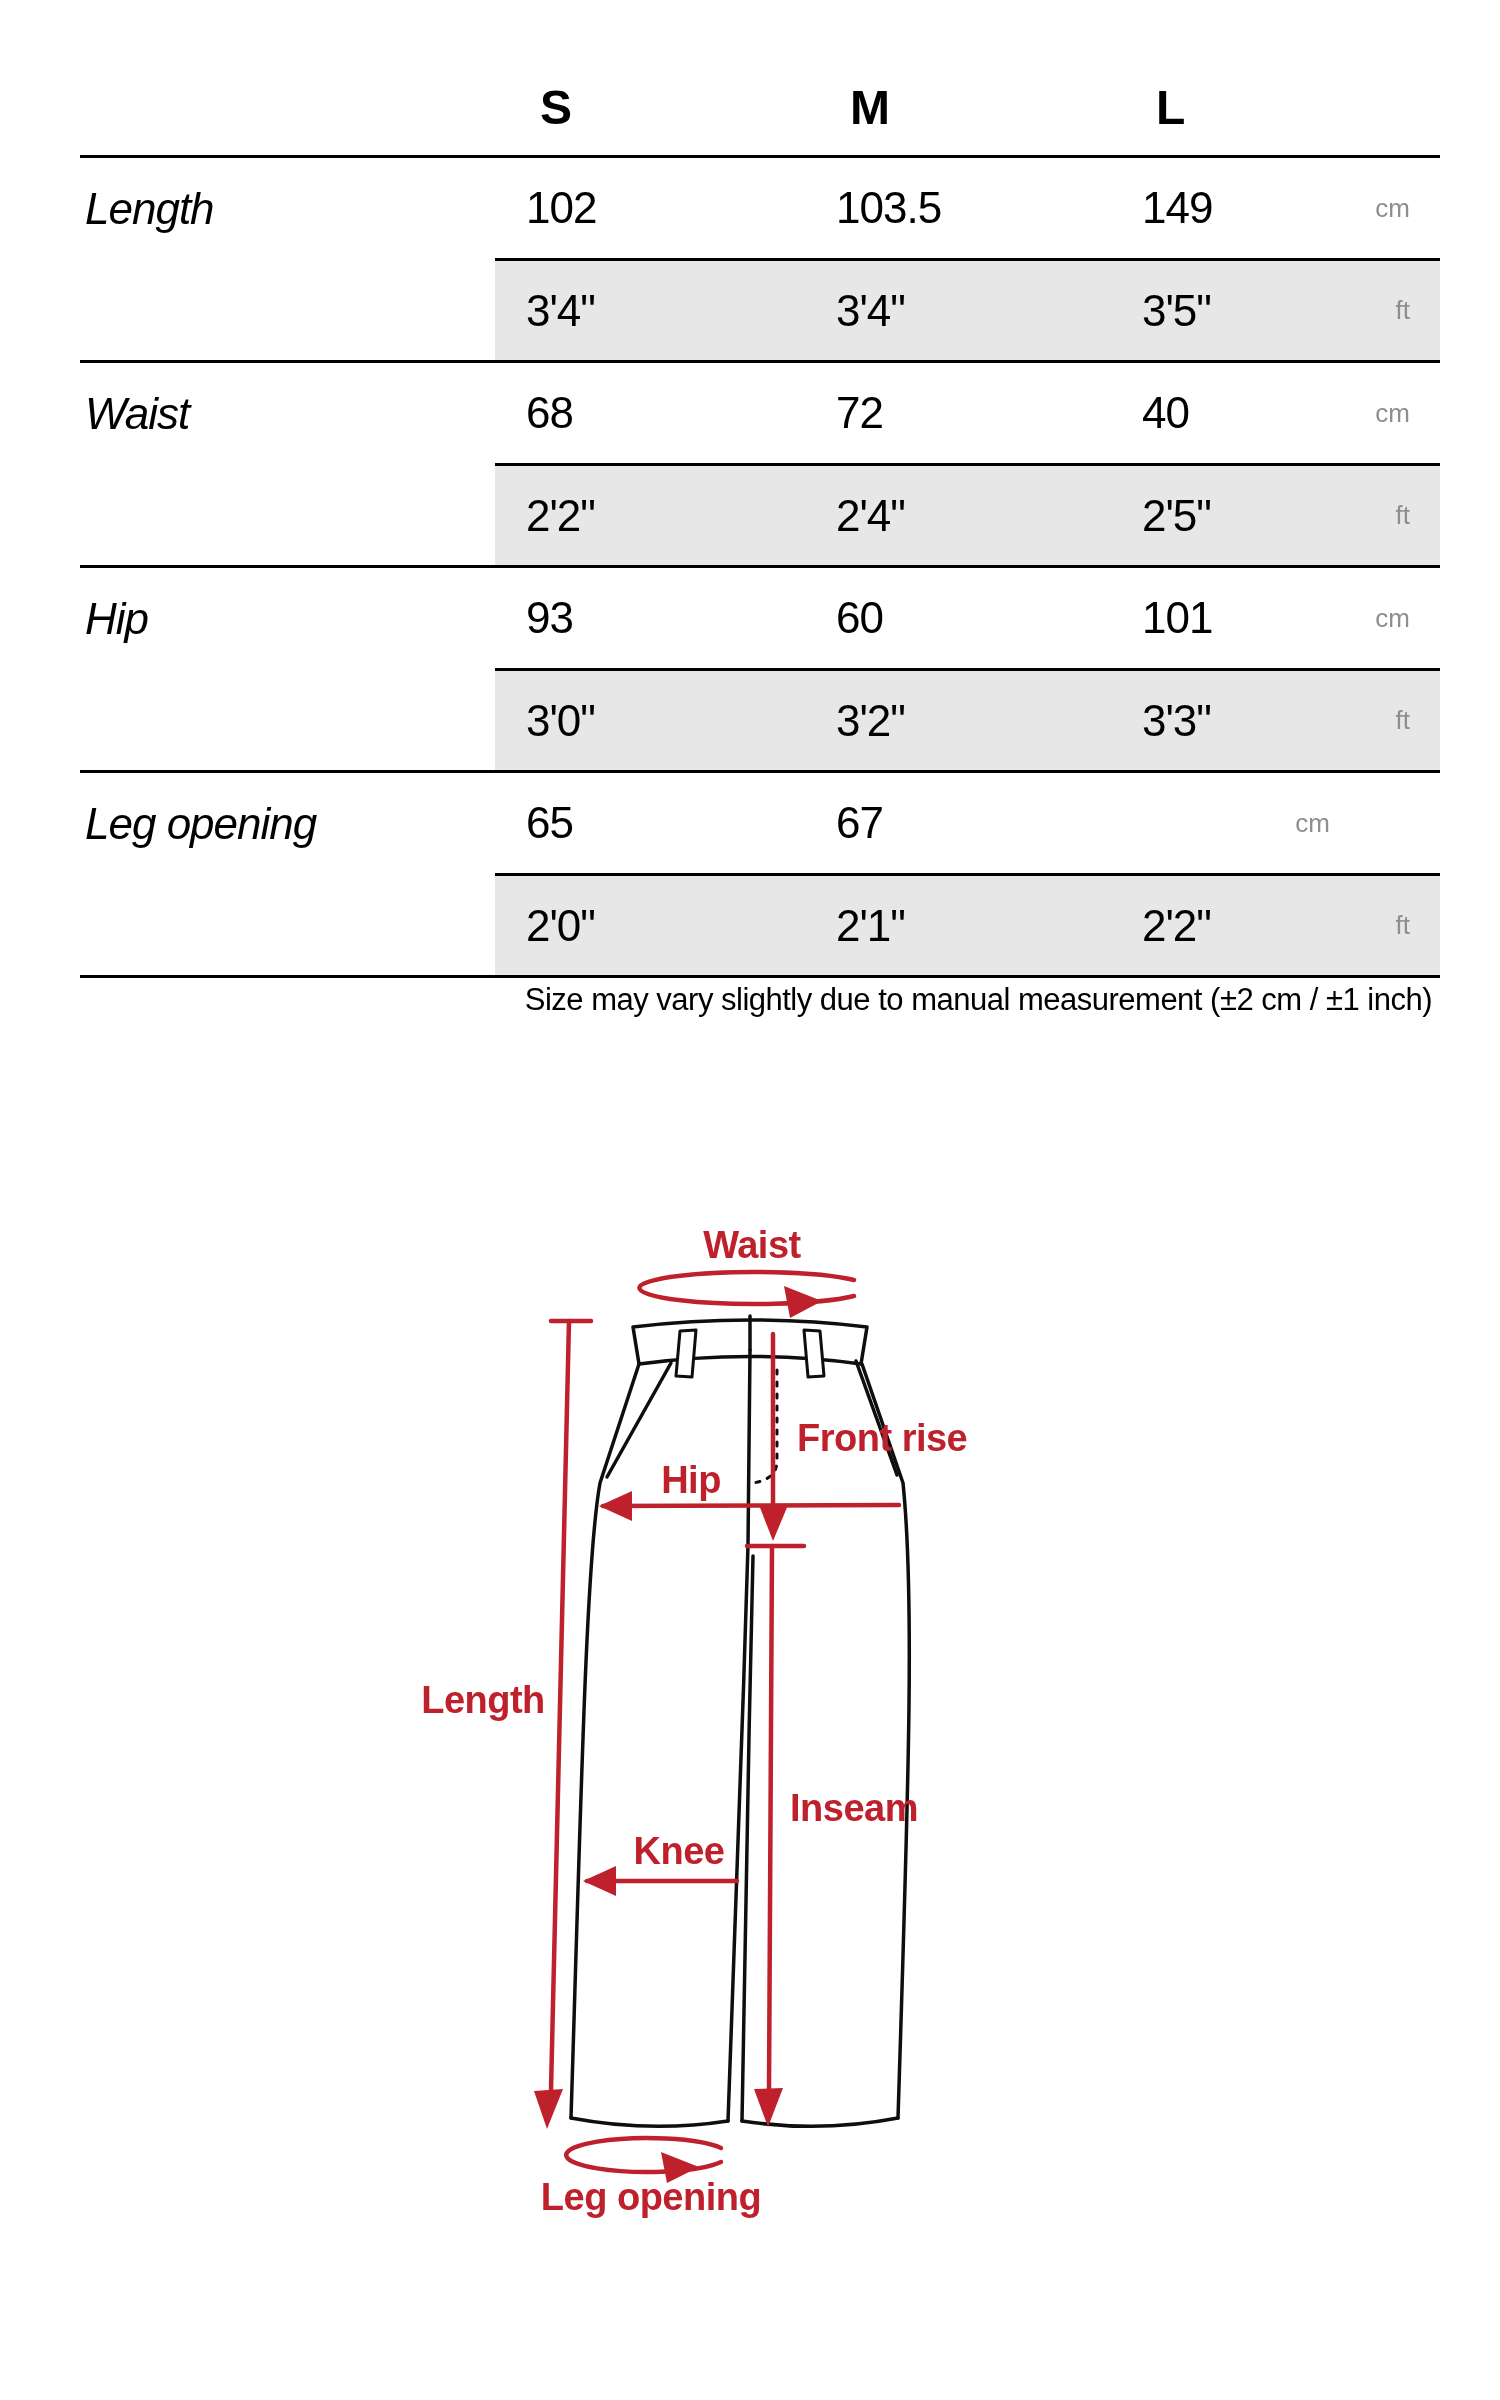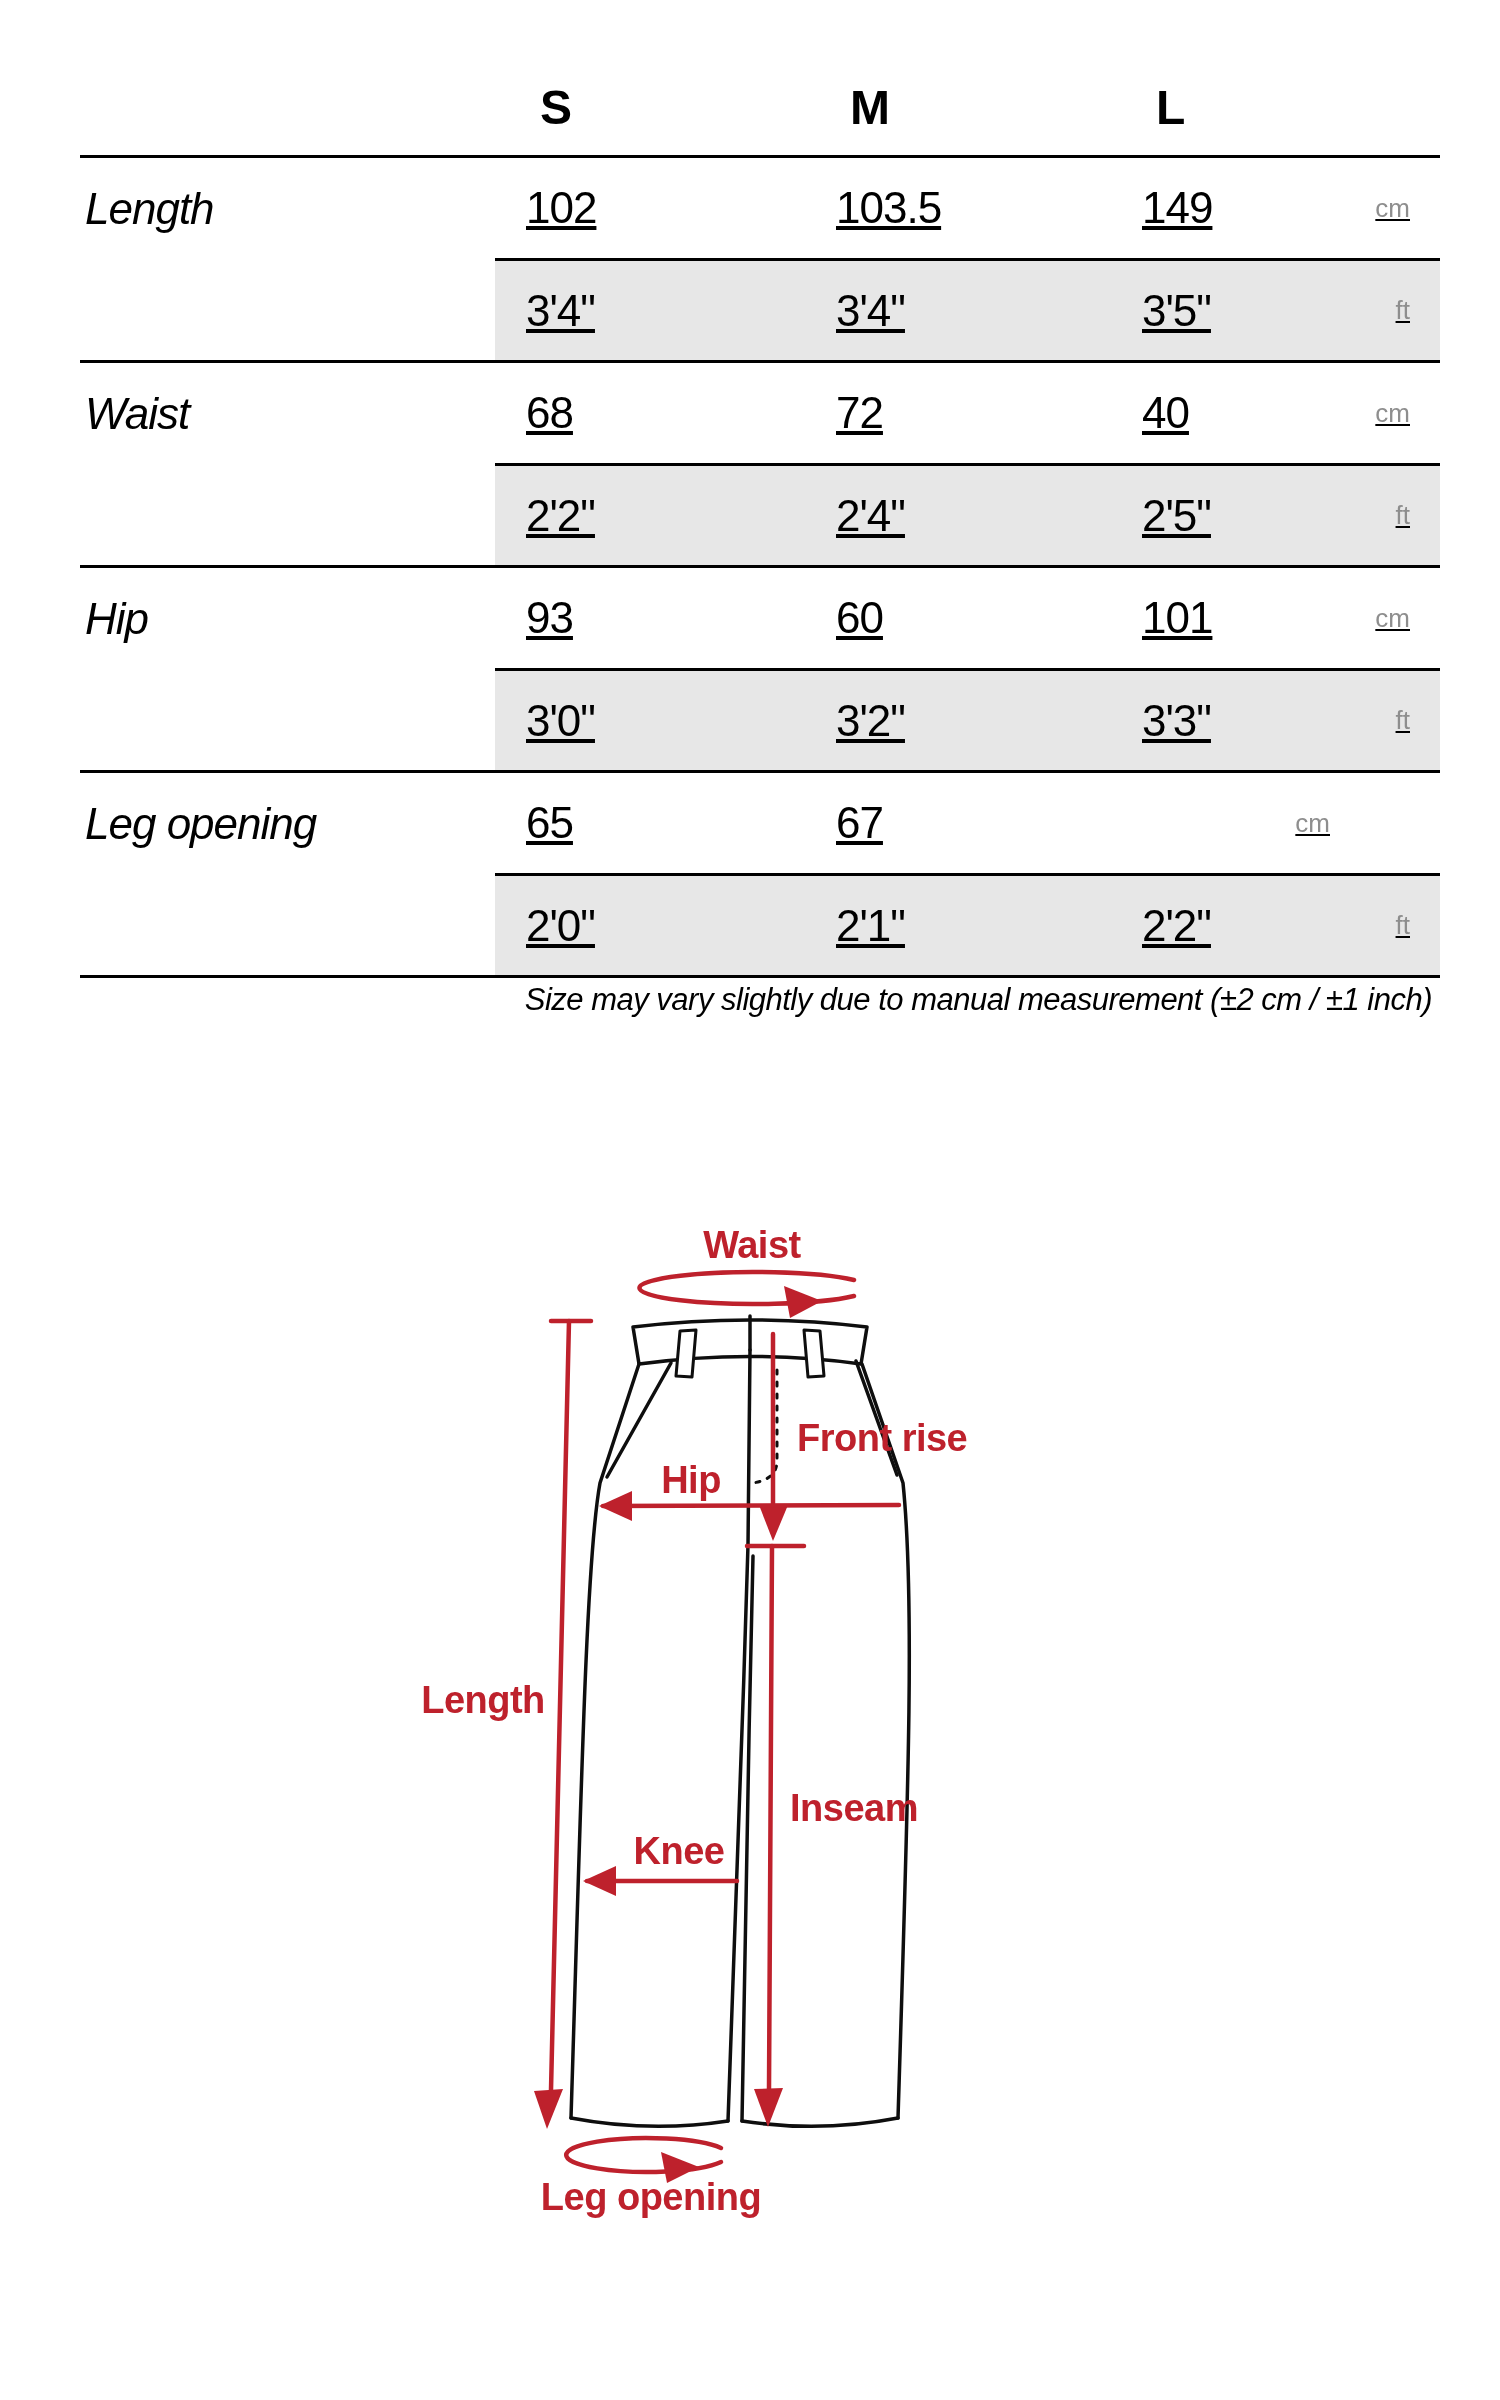--- a/index.html
+++ b/index.html
@@ -6,26 +6,26 @@
   #canvas{position:relative;width:1500px;height:2400px;background:#ffffff;overflow:hidden;
           font-family:"Liberation Sans", sans-serif;color:#000;}
 
   
   .size-table{position:absolute;left:80px;top:60px;width:1360px;border-bottom:3px solid #000;}
   .thead{display:grid;grid-template-columns:415px 310px 306px 249px 80px;height:95px;align-items:center;border-bottom:3px solid #000;}
   .col-header{font-weight:bold;font-size:48px;letter-spacing:-1px;padding-left:45px;}
   .group{display:grid;grid-template-columns:415px 945px;border-bottom:3px solid #000;}
   .group:last-child{border-bottom:none;}
   .g-label{font-style:italic;font-size:44px;letter-spacing:-1px;padding-left:5px;padding-top:26px;}
-  .g-values .row{display:grid;grid-template-columns:310px 306px 249px 80px;align-items:center;height:100px;text-decoration:underline;}
+  .g-values .row{display:grid;grid-template-columns:310px 306px 249px 80px;align-items:center;height:100px;}
   .g-values .row.ft{height:99px;border-top:3px solid #000;background:#E7E7E7;}
   .cell{font-size:44px;letter-spacing:-1px;padding-left:31px;white-space:nowrap;}
   .unit{justify-self:end;font-size:26px;color:#8E8E8E;padding-right:30px;text-align:center;}
   .note{position:absolute;left:84px;top:982px;width:1348px;text-align:right;
-        font-style:italic;font-size:31px;letter-spacing:-0.5px;}
+        font-size:31px;letter-spacing:-0.5px;}
 
   
   .diagram-svg{position:absolute;left:0;top:1200px;}
   .outline{fill:none;stroke:#0E0E0E;stroke-width:3.5;stroke-linecap:round;stroke-linejoin:round;}
   .outline-fill{fill:#ffffff;stroke:#0E0E0E;stroke-width:3;stroke-linejoin:round;}
   .stitch{fill:none;stroke:#0E0E0E;stroke-width:3;stroke-dasharray:4 8;stroke-linecap:round;}
   .redline{fill:none;stroke-width:4.5;stroke-linecap:round;}
   .redlabel{font-family:"Liberation Sans", sans-serif;font-weight:bold;font-size:38px;letter-spacing:-0.5px;}
 </style>
 </head>

